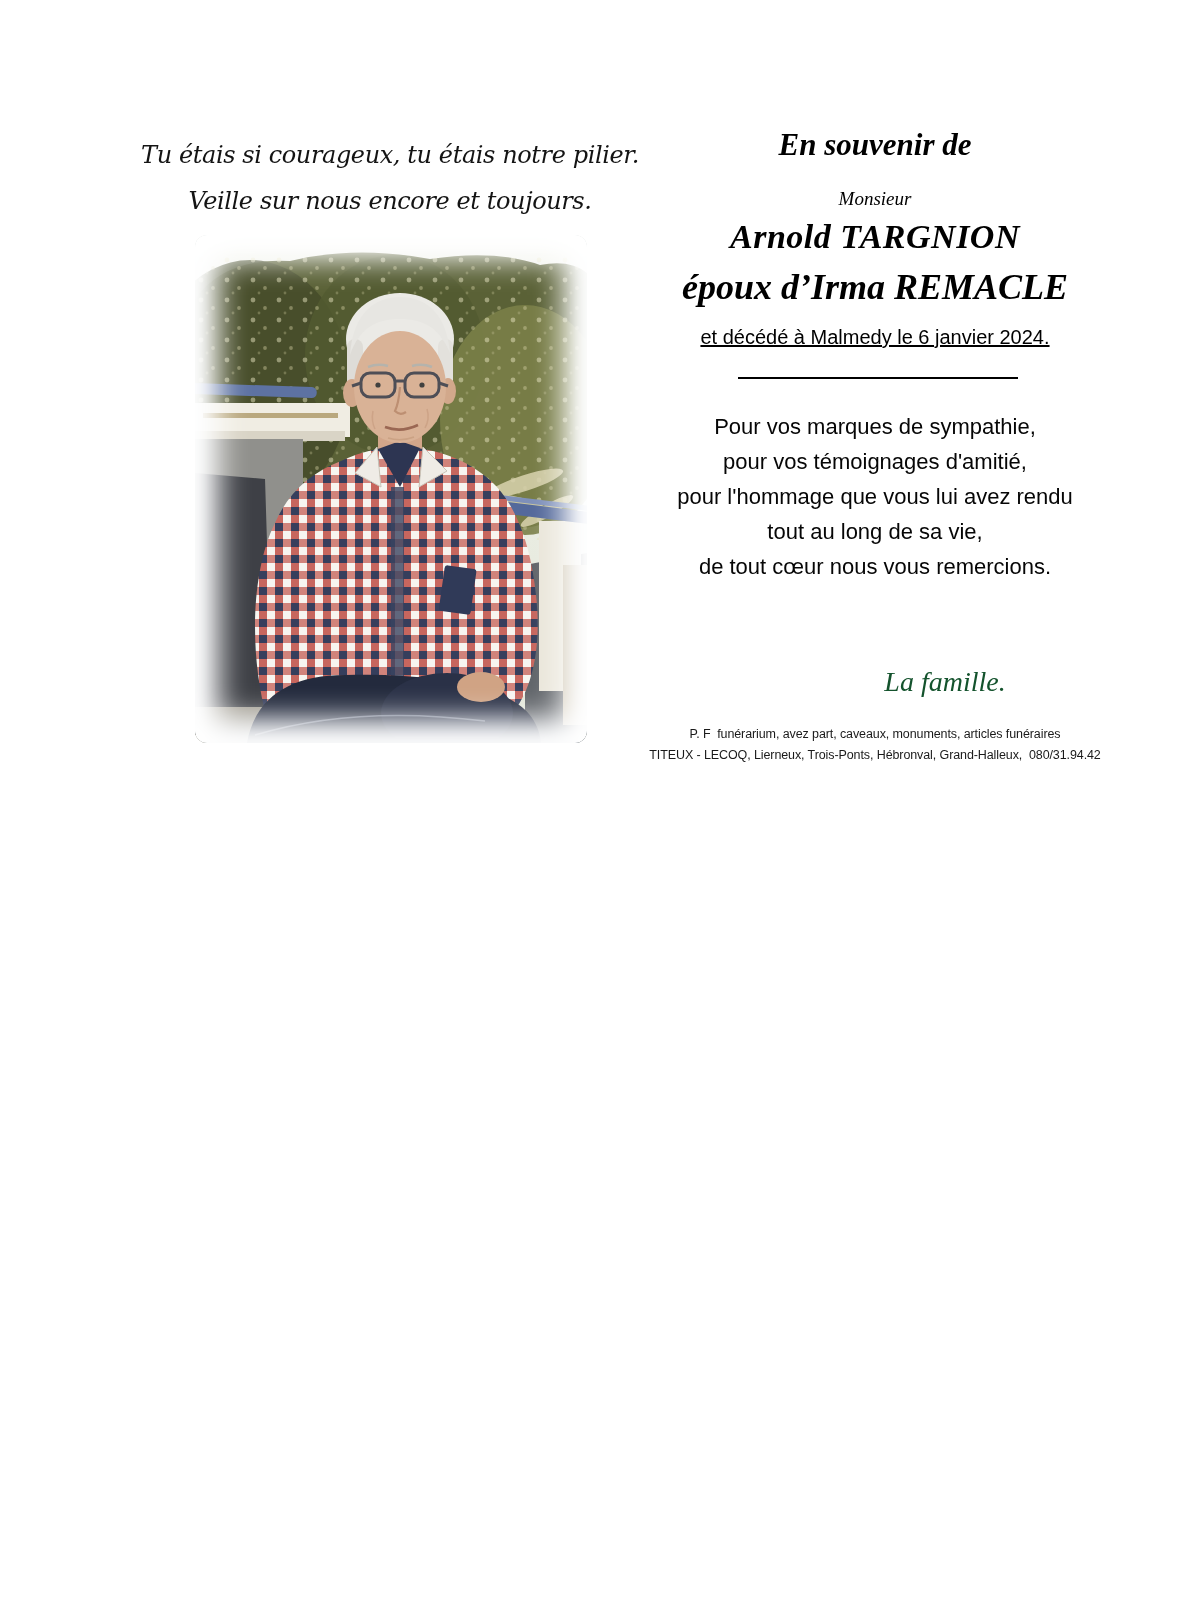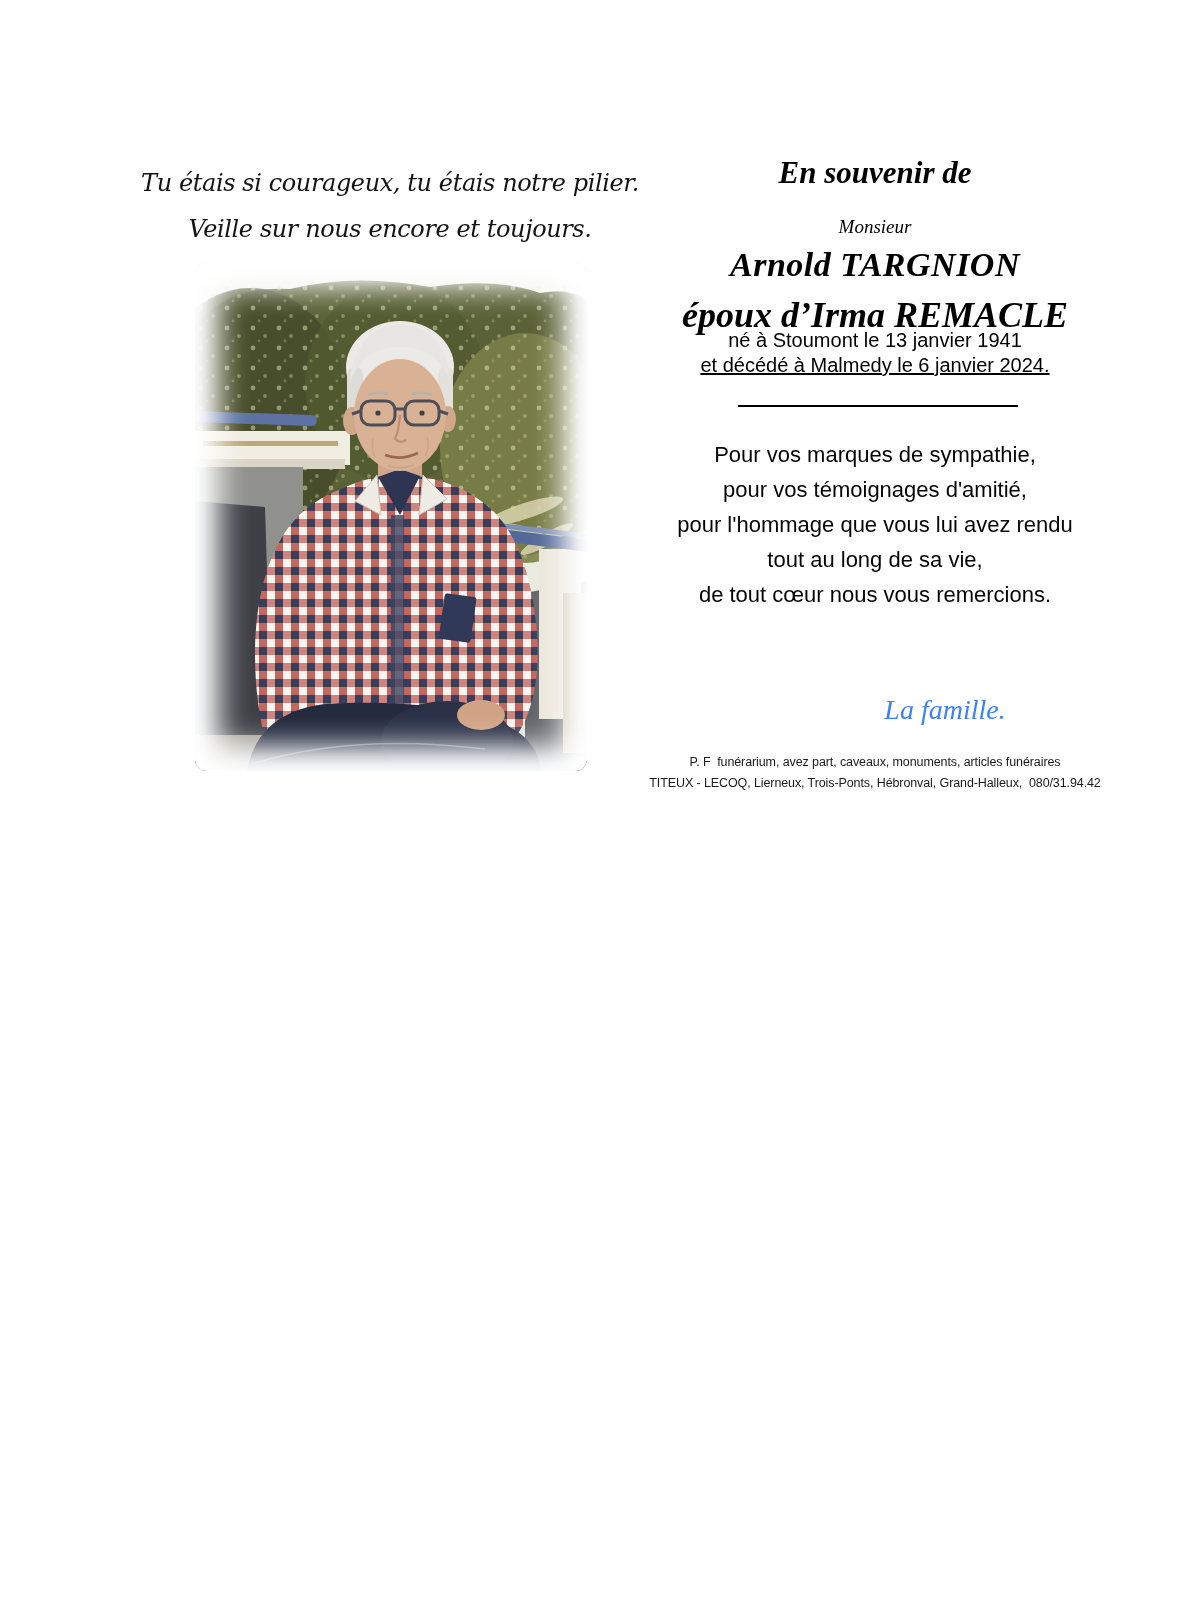--- a/index.html
+++ b/index.html
@@ -1,17 +1,17 @@
 <!DOCTYPE html>
 <html><head>
 <meta charset="utf-8">
 <style>
   html,body{margin:0;padding:0;background:#ffffff;}
   body{width:1203px;height:1602px;position:relative;font-family:"Liberation Serif",serif;color:#000;}
-  .page{position:absolute;left:0;top:0;width:1203px;height:1154px;background:#fff;overflow:hidden;margin-top:28px;}
+  .page{position:absolute;left:0;top:0;width:1203px;height:1154px;background:#fff;overflow:hidden;}
 
   
   .quote{position:absolute;left:128px;top:138px;width:524px;text-align:center;
          font-family:"DejaVu Serif",serif;font-style:italic;font-size:24px;
          letter-spacing:-0.4px;color:#141414;}
   .quote-line{line-height:34px;}
   .quote-line + .quote-line{margin-top:12px;}
 
   
   .photo-frame{position:absolute;left:195px;top:235px;width:392px;height:508px;
@@ -26,21 +26,21 @@
   .intro{top:127px;font-size:31px;font-weight:bold;font-style:italic;}
   .salutation{top:188px;font-size:19px;font-weight:normal;font-style:italic;}
   .name{top:218px;font-size:34px;font-weight:bold;font-style:italic;letter-spacing:0.5px;}
   .spouse{top:266px;font-size:36px;font-weight:bold;font-style:italic;}
   .sans{font-family:"Liberation Sans",sans-serif;}
   .birth{top:301px;font-size:20px;}
   .death{top:326px;font-size:20px;text-decoration:underline;}
   .divider{position:absolute;left:738px;top:377px;width:280px;height:0;border-top:2px solid #000;}
   .thanks{top:409px;font-size:22px;line-height:35px;color:#060606;}
   .signature{position:absolute;left:800px;top:666px;width:290px;text-align:center;
-             font-style:italic;font-size:28px;color:#3b82f6;}
+             font-style:italic;font-size:28px;color:#14532d;}
   .footer{position:absolute;left:615px;top:726px;width:520px;text-align:center;
           font-family:"Liberation Sans",sans-serif;font-size:12.5px;line-height:17px;
           letter-spacing:-0.1px;color:#1a1a1a;}
   .footer-line{white-space:pre-wrap;}
   .footer-line + .footer-line{margin-top:4px;}
 </style>
 </head>
 <body>
 
 <div class="page">
@@ -144,21 +144,20 @@
       <path d="M178,176 Q176,186 180,194" stroke="#c79d80" stroke-width="1.5" fill="none" opacity="0.7"></path>
       <path d="M232,174 Q235,184 230,193" stroke="#c79d80" stroke-width="1.5" fill="none" opacity="0.7"></path>
     </svg>
     <div class="vignette"></div>
   </div>
 
   <div class="rc intro" style="position:absolute;">En souvenir de</div>
   <div class="rc salutation" style="position:absolute;">Monsieur</div>
   <div class="rc name" style="position:absolute;">Arnold TARGNION</div>
   <div class="rc spouse" style="position:absolute;">époux d’Irma REMACLE</div>
-  <div class="rc sans birth" style="position:absolute;">né à Stoumont le 13 janvier 1941</div>
   <div class="rc sans death" style="position:absolute;">et décédé à Malmedy le 6 janvier 2024.</div>
 
   <div class="divider"></div>
 
   <div class="rc sans thanks" style="position:absolute;">
     <div>Pour vos marques de sympathie,</div>
     <div>pour vos témoignages d'amitié,</div>
     <div>pour l'hommage que vous lui avez rendu</div>
     <div>tout au long de sa vie,</div>
     <div>de tout cœur nous vous remercions.</div>

